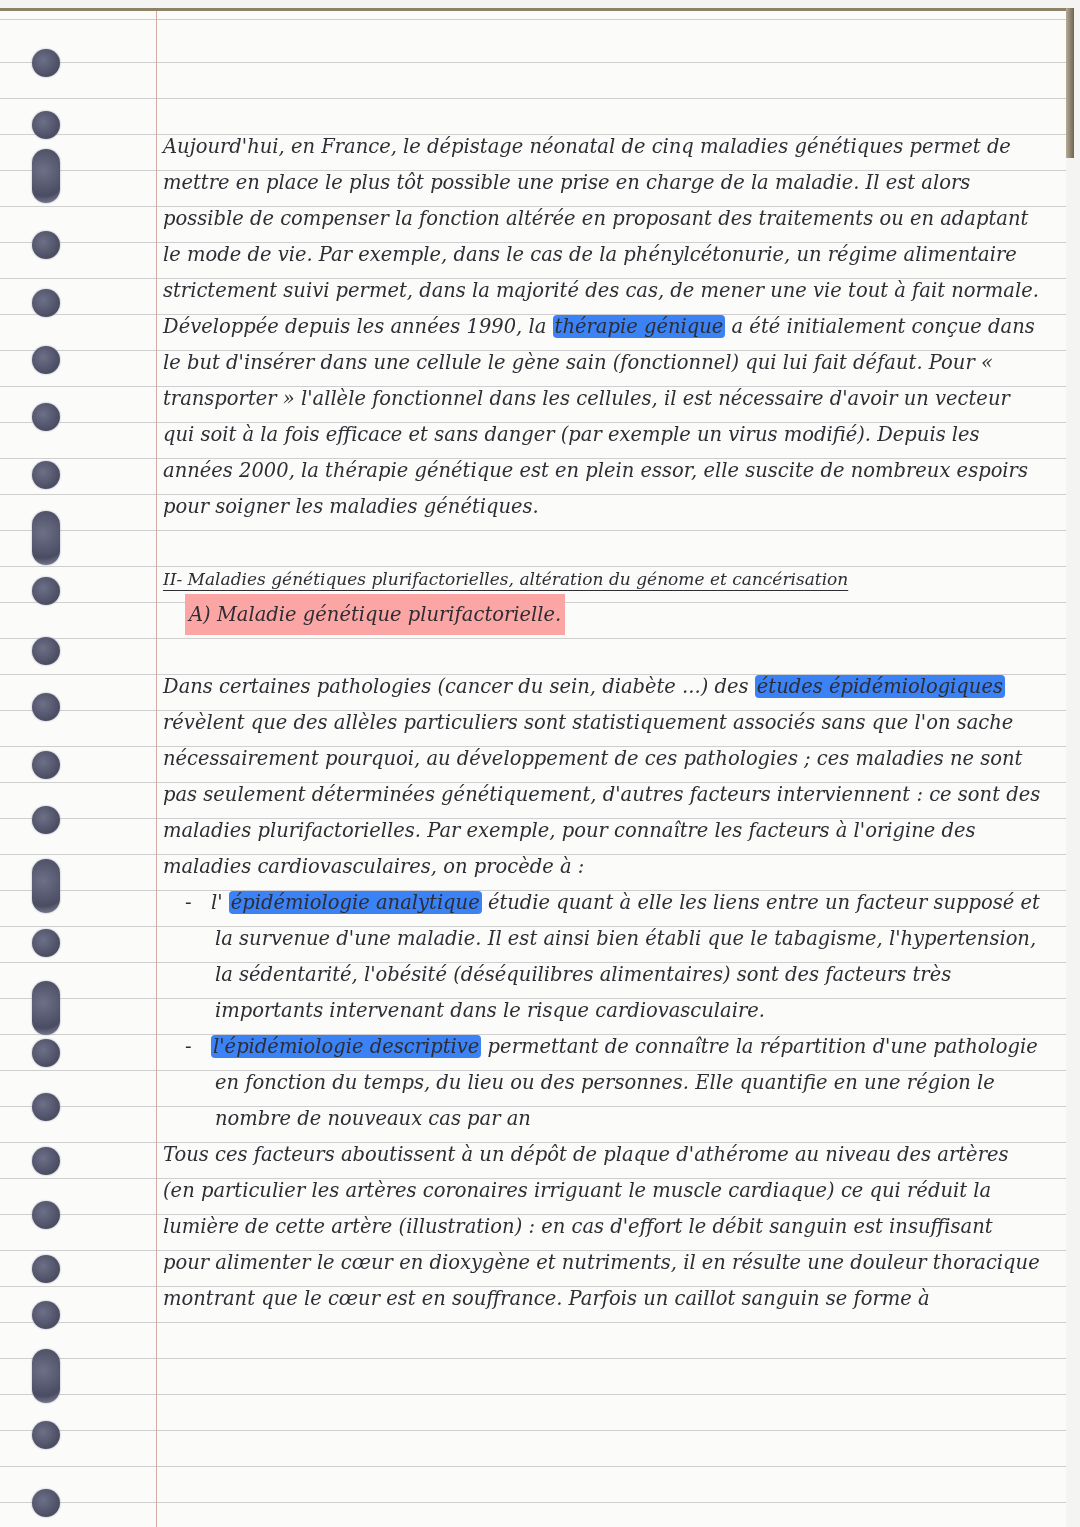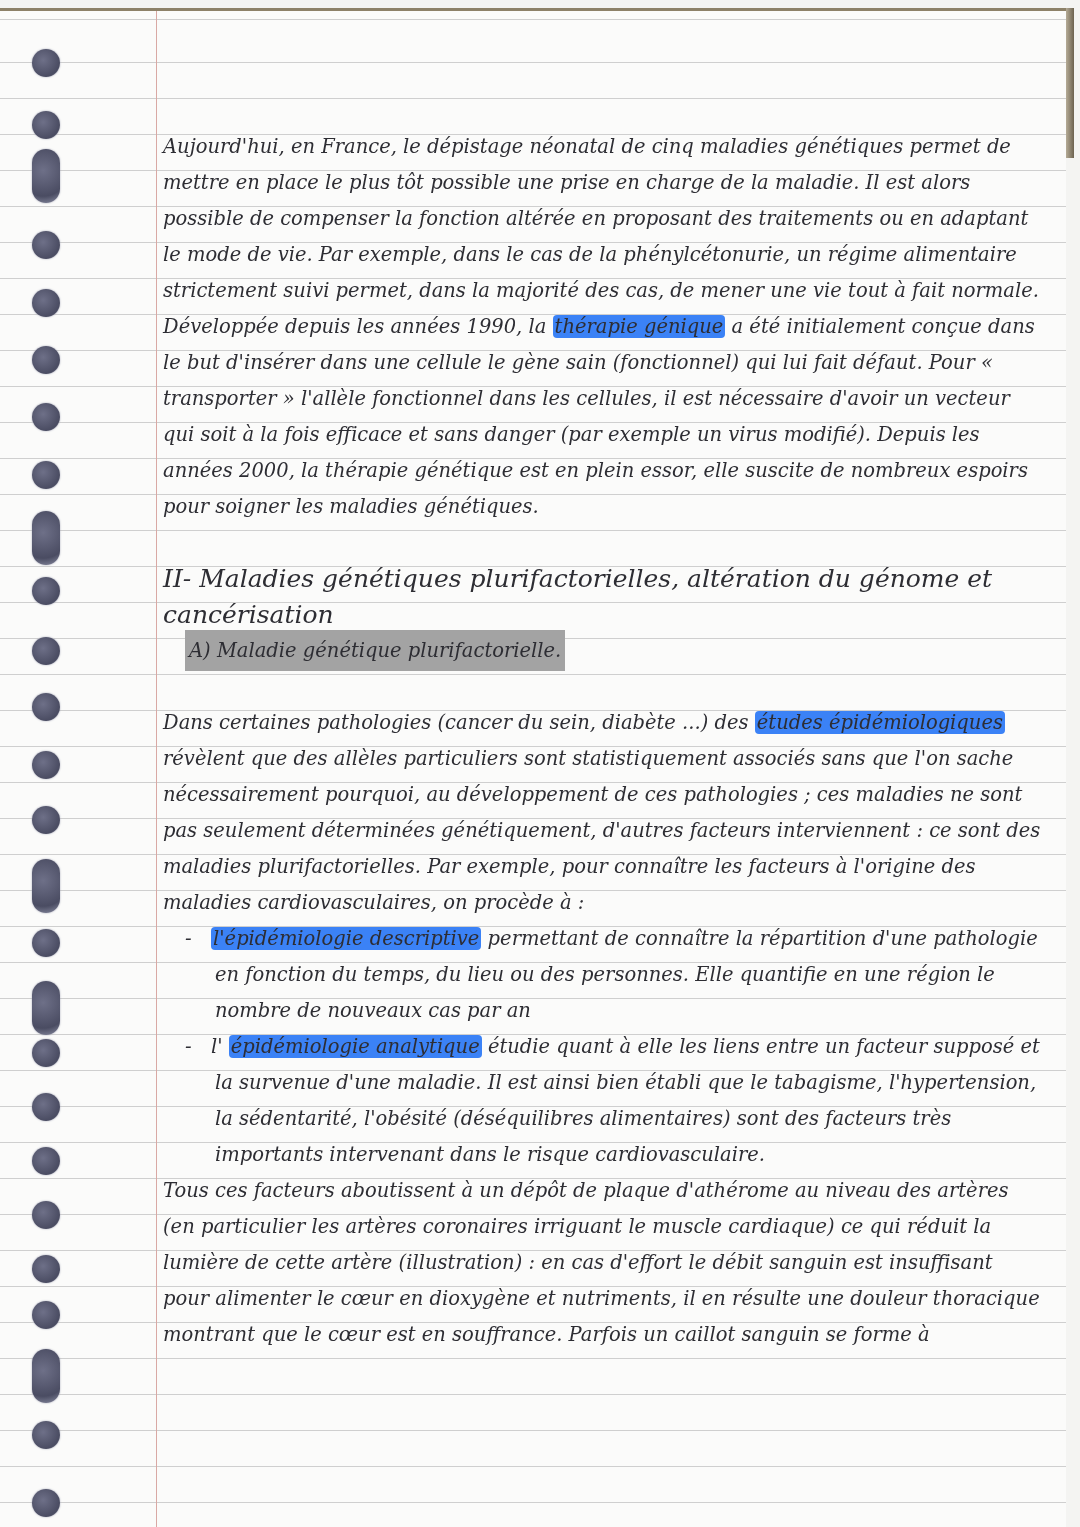--- a/index.html
+++ b/index.html
@@ -48,28 +48,29 @@
       line-height: 36px;
     }
     .para { margin: 0; }
     .hl {
       background: #3b82f6;
       border-radius: 4px;
       padding: 0 2px;
     }
     .heading {
       margin-top: 36px;
-      font-size: 25px;
+      font-size: 17px;
+      text-decoration: underline;
       text-underline-offset: 5px;
     }
     .subheading {
       padding-left: 22px;
       margin-bottom: 36px;
     }
-    .subheading span { background: #a3a3a3; padding: 9px 4px; }
+    .subheading span { background: #fca5a5; padding: 9px 4px; }
     .bullet { padding-left: 52px; text-indent: -30px; }
     .bullet-dash { display: inline-block; width: 26px; text-indent: 0; }
   </style>
 </head>
 <body>
 
 <div class="page">
   <div class="ruled"></div>
   <div class="margin-line"></div>
   <div class="holes" id="holes">
@@ -107,22 +108,22 @@
     </p>
 
     <div class="heading">II- Maladies génétiques plurifactorielles, altération du génome et cancérisation</div>
     <div class="subheading"><span>A) Maladie génétique plurifactorielle.</span></div>
 
     <p class="para">
       <span>Dans certaines pathologies (cancer du sein, diabète ...) des </span><span class="hl">études épidémiologiques</span><span> révèlent que des allèles particuliers sont statistiquement associés sans que l'on sache nécessairement pourquoi, au développement de ces pathologies ; ces maladies ne sont pas seulement déterminées génétiquement, d'autres facteurs interviennent : ce sont des maladies plurifactorielles. Par exemple, pour connaître les facteurs à l'origine des maladies cardiovasculaires, on procède à :</span>
     </p>
 
     <p class="para bullet">
-      <span class="bullet-dash">-</span><span></span><span class="hl">l'épidémiologie descriptive</span><span> permettant de connaître la répartition d'une pathologie en fonction du temps, du lieu ou des personnes. Elle quantifie en une région le nombre de nouveaux cas par an</span>
+      <span class="bullet-dash">-</span><span>l' </span><span class="hl">épidémiologie analytique</span><span> étudie quant à elle les liens entre un facteur supposé et la survenue d'une maladie. Il est ainsi bien établi que le tabagisme, l'hypertension, la sédentarité, l'obésité (déséquilibres alimentaires) sont des facteurs très importants intervenant dans le risque cardiovasculaire.</span>
     </p>
     <p class="para bullet">
-      <span class="bullet-dash">-</span><span>l' </span><span class="hl">épidémiologie analytique</span><span> étudie quant à elle les liens entre un facteur supposé et la survenue d'une maladie. Il est ainsi bien établi que le tabagisme, l'hypertension, la sédentarité, l'obésité (déséquilibres alimentaires) sont des facteurs très importants intervenant dans le risque cardiovasculaire.</span>
+      <span class="bullet-dash">-</span><span></span><span class="hl">l'épidémiologie descriptive</span><span> permettant de connaître la répartition d'une pathologie en fonction du temps, du lieu ou des personnes. Elle quantifie en une région le nombre de nouveaux cas par an</span>
     </p>
 
     <p class="para">Tous ces facteurs aboutissent à un dépôt de plaque d'athérome au niveau des artères (en particulier les artères coronaires irriguant le muscle cardiaque) ce qui réduit la lumière de cette artère (illustration) : en cas d'effort le débit sanguin est insuffisant pour alimenter le cœur en dioxygène et nutriments, il en résulte une douleur thoracique montrant que le cœur est en souffrance. Parfois un caillot sanguin se forme à</p>
   </div>
 </div>
 <div class="page-edge"></div>
 
 </body></html>

